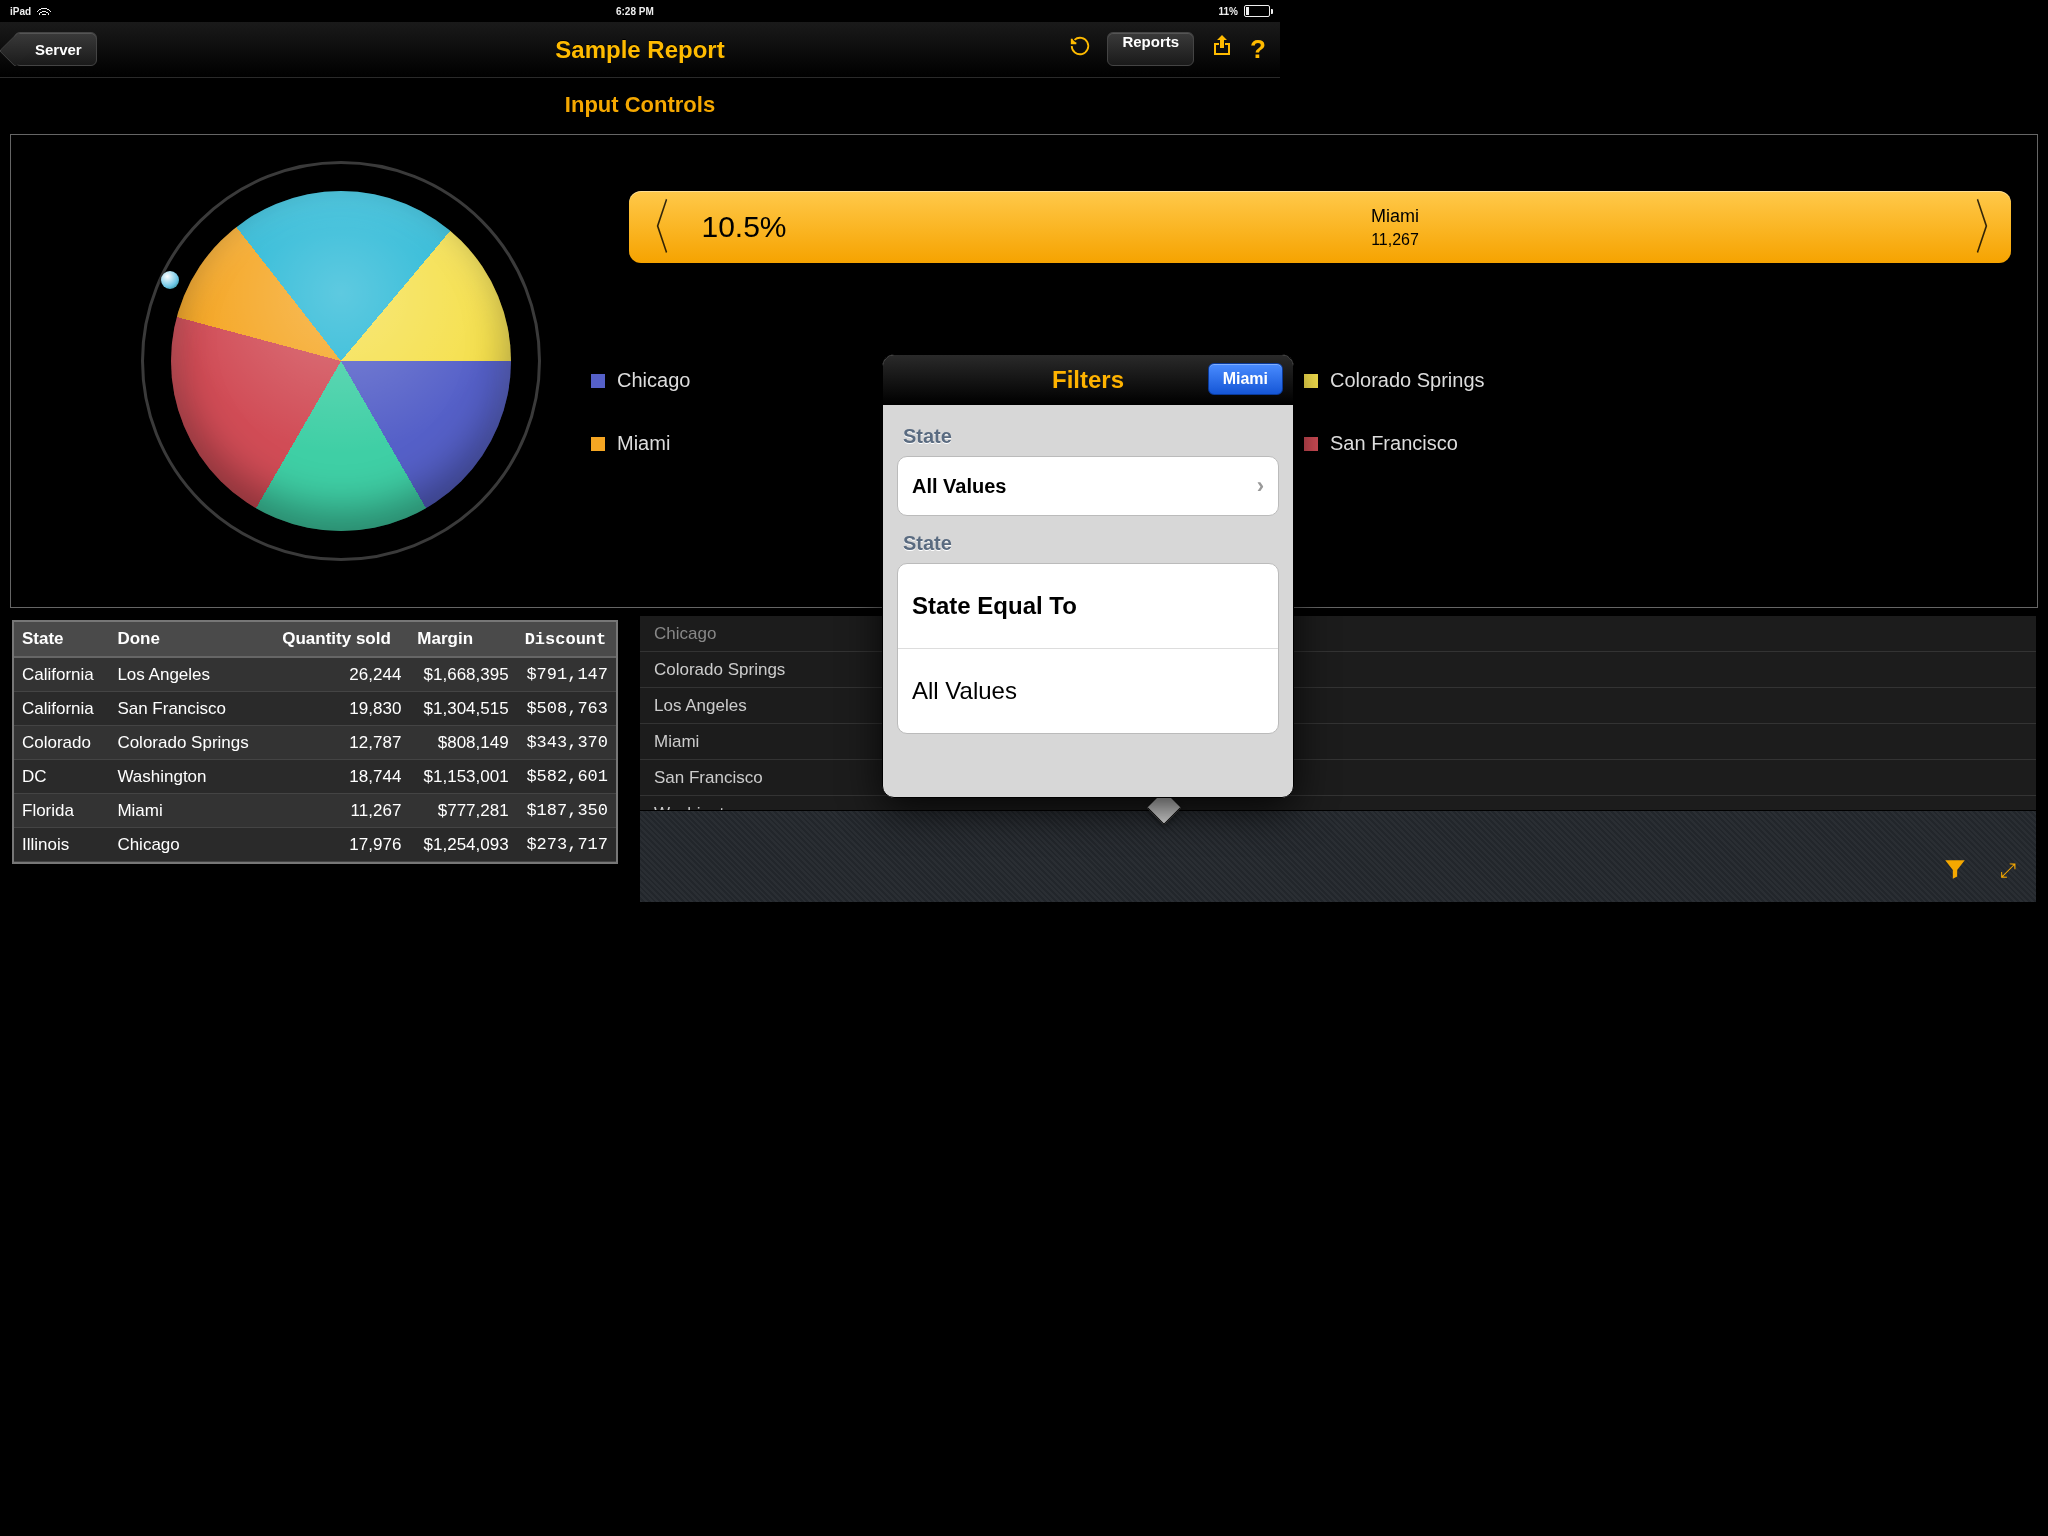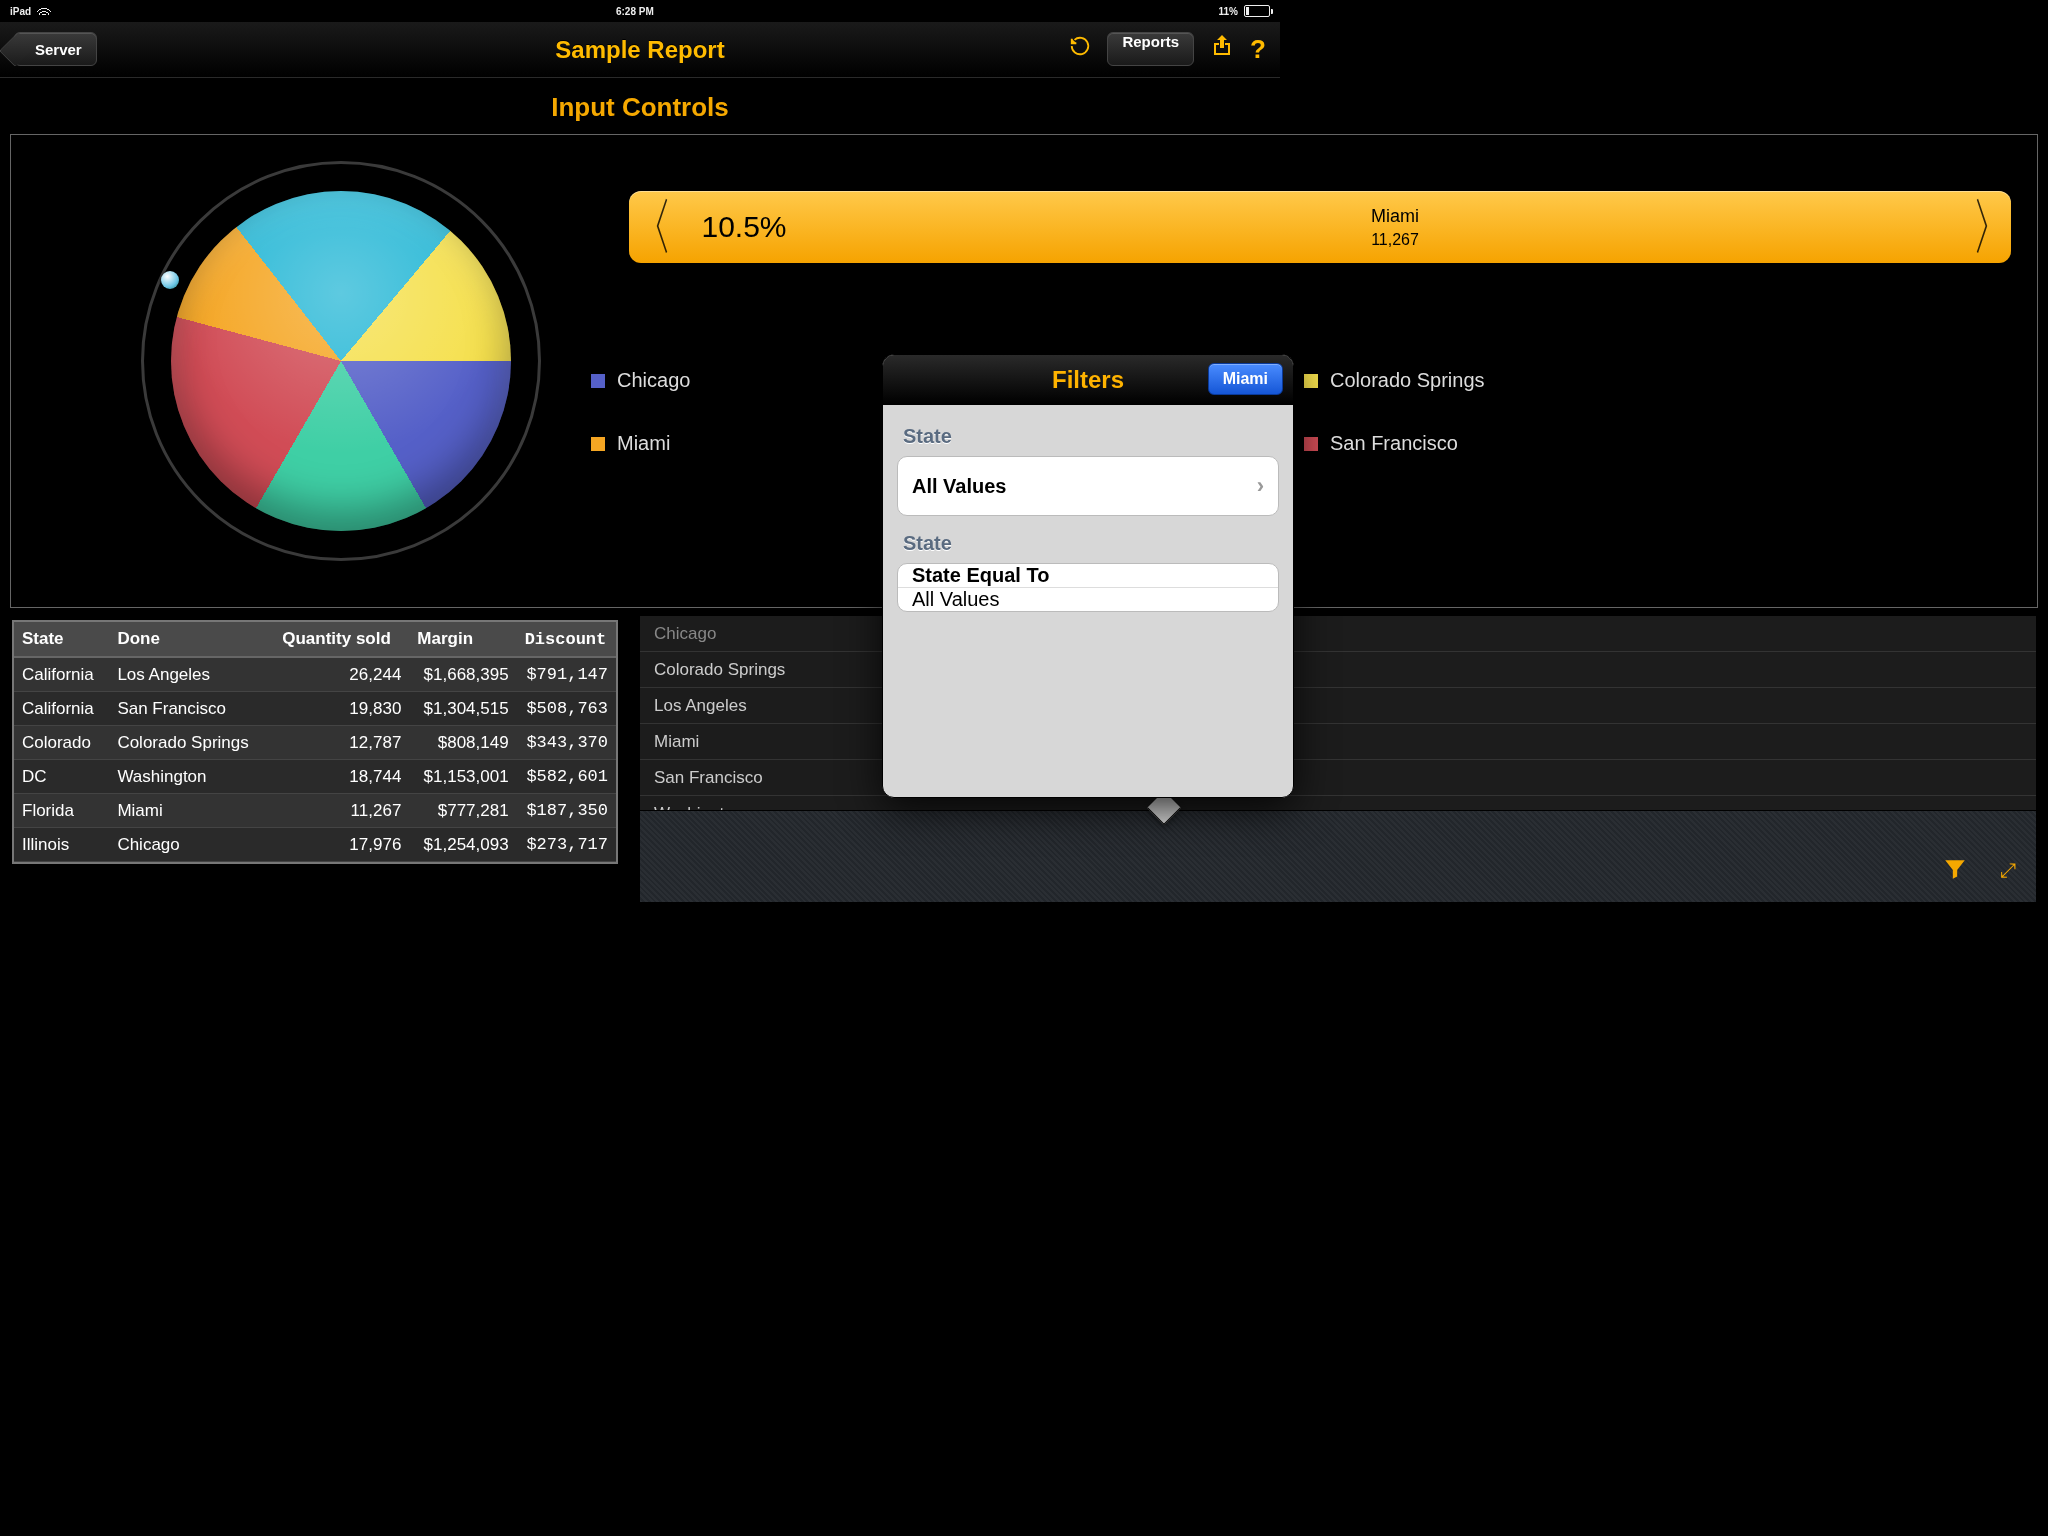--- a/index.html
+++ b/index.html
@@ -18,21 +18,21 @@
   .navbar { height:56px; position:relative; display:flex; align-items:center; justify-content:center; background:linear-gradient(#1a1a1a,#000); border-bottom:1px solid #2a2a2a; }
   .nav-title { color:#ffbb00; font-size:24px; font-weight:bold; text-shadow:0 -1px 0 #000; }
   .back-btn { position:absolute; left:14px; top:10px; height:34px; padding:0 14px 0 20px; background:linear-gradient(#3a3a3a,#1a1a1a); border:1px solid #444; border-radius:6px; color:#fff; font-size:15px; font-weight:bold; display:flex; align-items:center; box-shadow:inset 0 1px 0 #555; }
   .back-btn::before { content:""; position:absolute; left:-10px; top:3px; width:22px; height:26px; background:linear-gradient(135deg,#3a3a3a,#1a1a1a); border-left:1px solid #444; border-bottom:1px solid #444; transform:rotate(45deg); border-radius:3px; }
   .back-btn span{position:relative;}
   .nav-right { position:absolute; right:14px; top:10px; height:34px; display:flex; align-items:center; gap:16px; }
   .nav-btn { height:34px; padding:0 14px; background:linear-gradient(#3a3a3a,#1a1a1a); border:1px solid #444; border-radius:6px; color:#fff; font-size:15px; font-weight:bold; display:flex; box-shadow:inset 0 1px 0 #555;}
   .nav-icon { color:#ffbb00; font-size:22px; }
   .refresh-icon svg{width:22px;height:22px;}
   
-  .subtitle { text-align:center; color:#f5a800; font-size:26px; font-weight:bold; padding:14px 0; }
+  .subtitle { text-align:center; color:#f5a800; font-size:22px; font-weight:bold; padding:14px 0; }
   
   .panel { position:absolute; left:10px; right:10px; top:134px; height:474px; border:1px solid #666; background:#000; }
   
   
   .pie-wrap{ position:absolute; left:130px; top:26px; width:400px; height:400px; }
   .pie-ring{ position:absolute; inset:0; border-radius:50%; border:3px solid #3a3a3a; box-shadow:inset 0 8px 10px rgba(0,0,0,.9), 0 0 0 5px #000 inset;}
   .pie{ position:absolute; left:30px; top:30px; width:340px; height:340px; border-radius:50%;
     background: conic-gradient(from 90deg,
       #5560c8 0 60deg,
       #3fcfa5 60deg 120deg,
@@ -79,21 +79,21 @@
   
   .popover{ position:absolute; left:882px; top:354px; width:412px; height:444px; background:#d7d7d7; border-radius:12px; box-shadow:0 10px 40px rgba(0,0,0,.8); border:1px solid #000; overflow:hidden;}
   .pop-head{ height:50px; background:linear-gradient(#2a2a2a,#000); display:flex; align-items:center; justify-content:center; position:relative; border-bottom:1px solid #000;}
   .pop-title{ color:#ffb300; font-size:24px; font-weight:bold;}
   .done-btn{ position:absolute; right:10px; top:8px; height:32px; padding:0 14px; border-radius:6px; background:linear-gradient(#4a8cff,#1556d6); color:#fff; font-weight:bold; font-size:16px; display:flex; align-items:center; border:1px solid #0a3a9a; box-shadow:inset 0 1px 0 rgba(255,255,255,.3);}
   .pop-body{ padding:4px 14px; color:#000;}
   .sect-label{ color:#5a6b80; font-size:20px; font-weight:bold; padding:16px 6px 8px; text-shadow:0 1px 0 #fff;}
   .cell{ background:#fff; border:1px solid #bbb; border-radius:10px; padding:16px 14px; font-size:20px; color:#000; display:flex; justify-content:space-between; align-items:center;}
   .cell.bold{font-weight:bold;}
   .cell-group{ background:#fff; border:1px solid #bbb; border-radius:10px; overflow:hidden;}
-  .cell-group .gcell{ padding:0 14px; font-size:20px; border-bottom:1px solid #ddd;}
+  .cell-group .gcell{ padding:28px 14px; font-size:24px; border-bottom:1px solid #ddd;}
   .cell-group .gcell:last-child{border-bottom:none;}
   .chev-r{color:#999;font-size:22px;}
   .pop-arrow{ position:absolute; left:1152px; top:796px; width:24px; height:24px; background:#d7d7d7; transform:rotate(45deg); border-right:1px solid #000; border-bottom:1px solid #000; box-shadow:2px 2px 6px rgba(0,0,0,.4);}
 </style>
 </head>
 <body>
 
 <div class="statusbar">
   <div class="left">
     <span>iPad</span>

